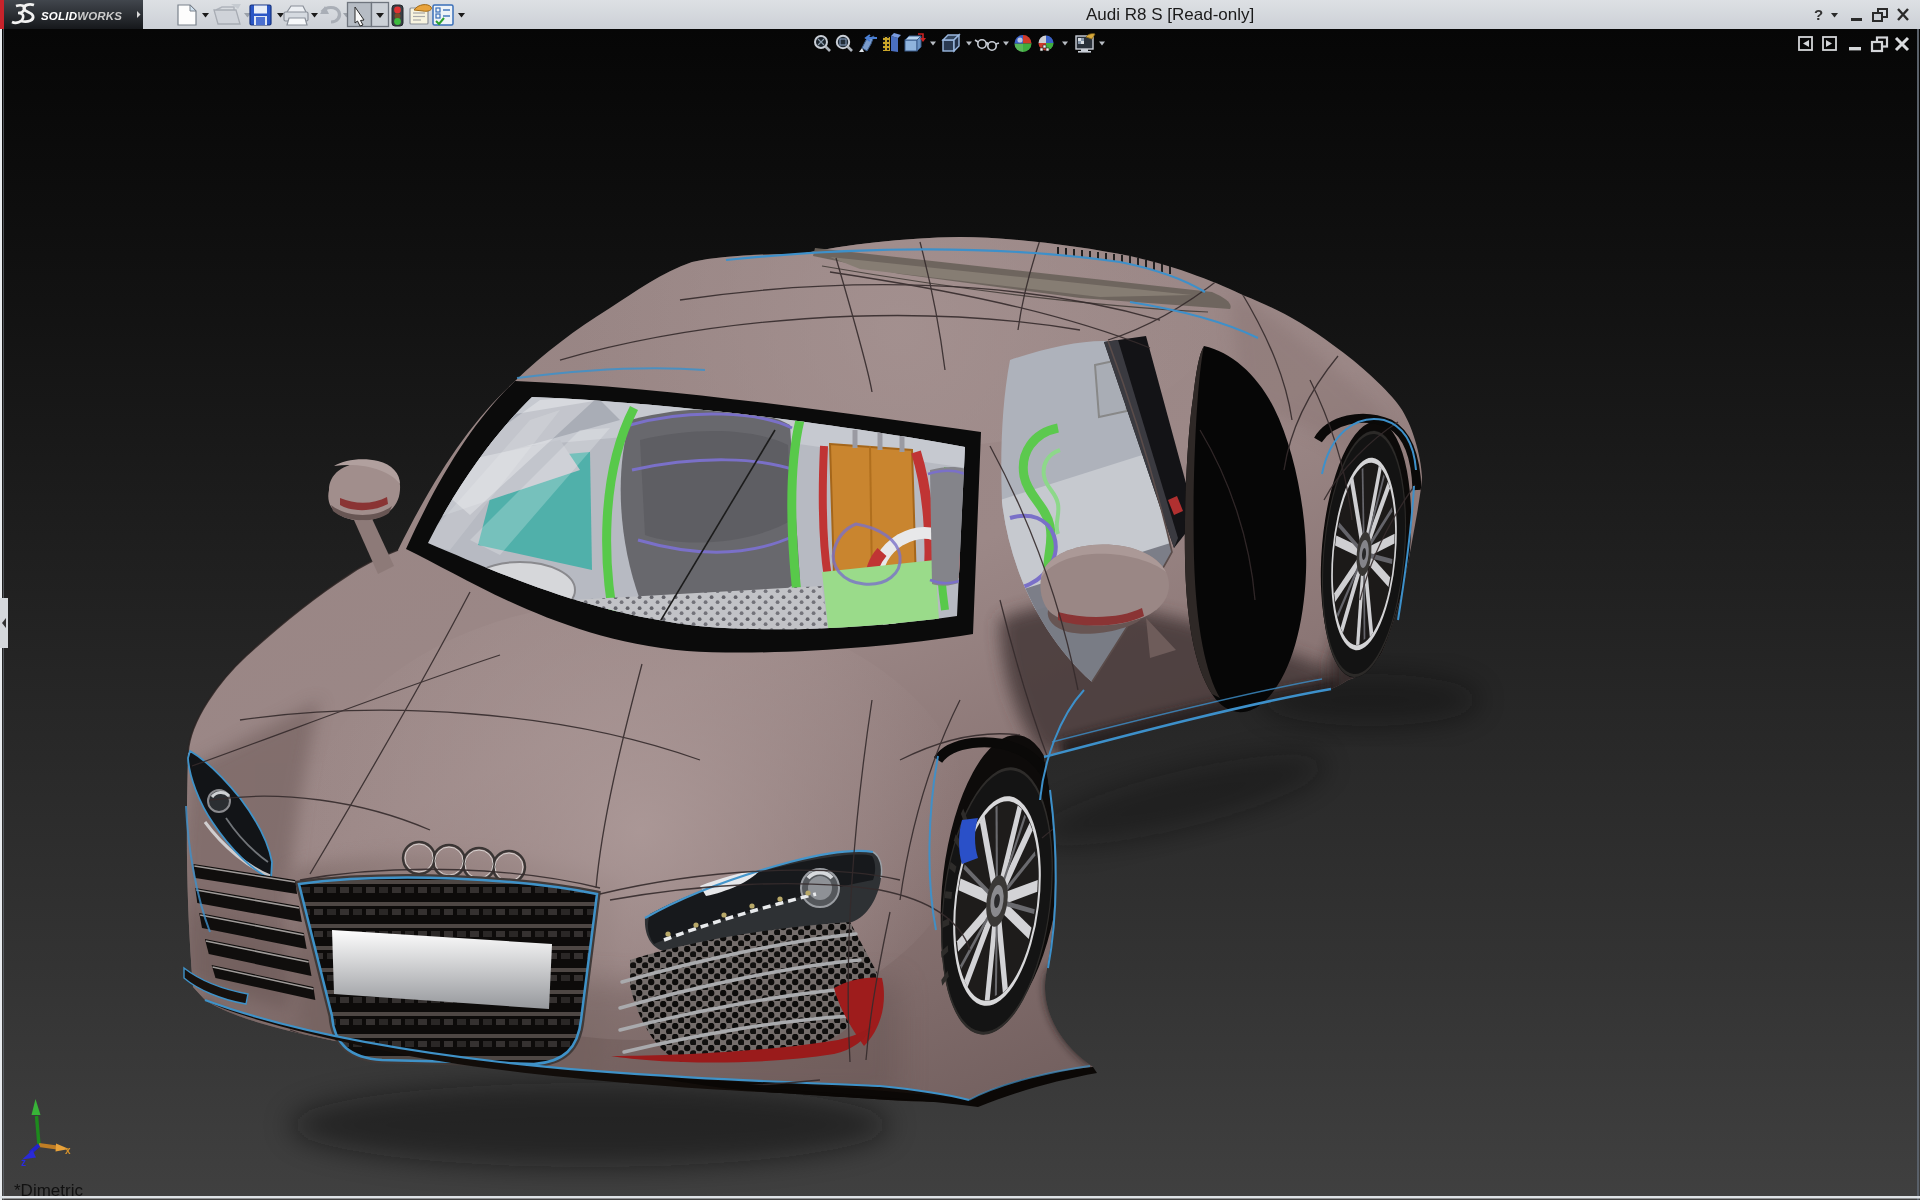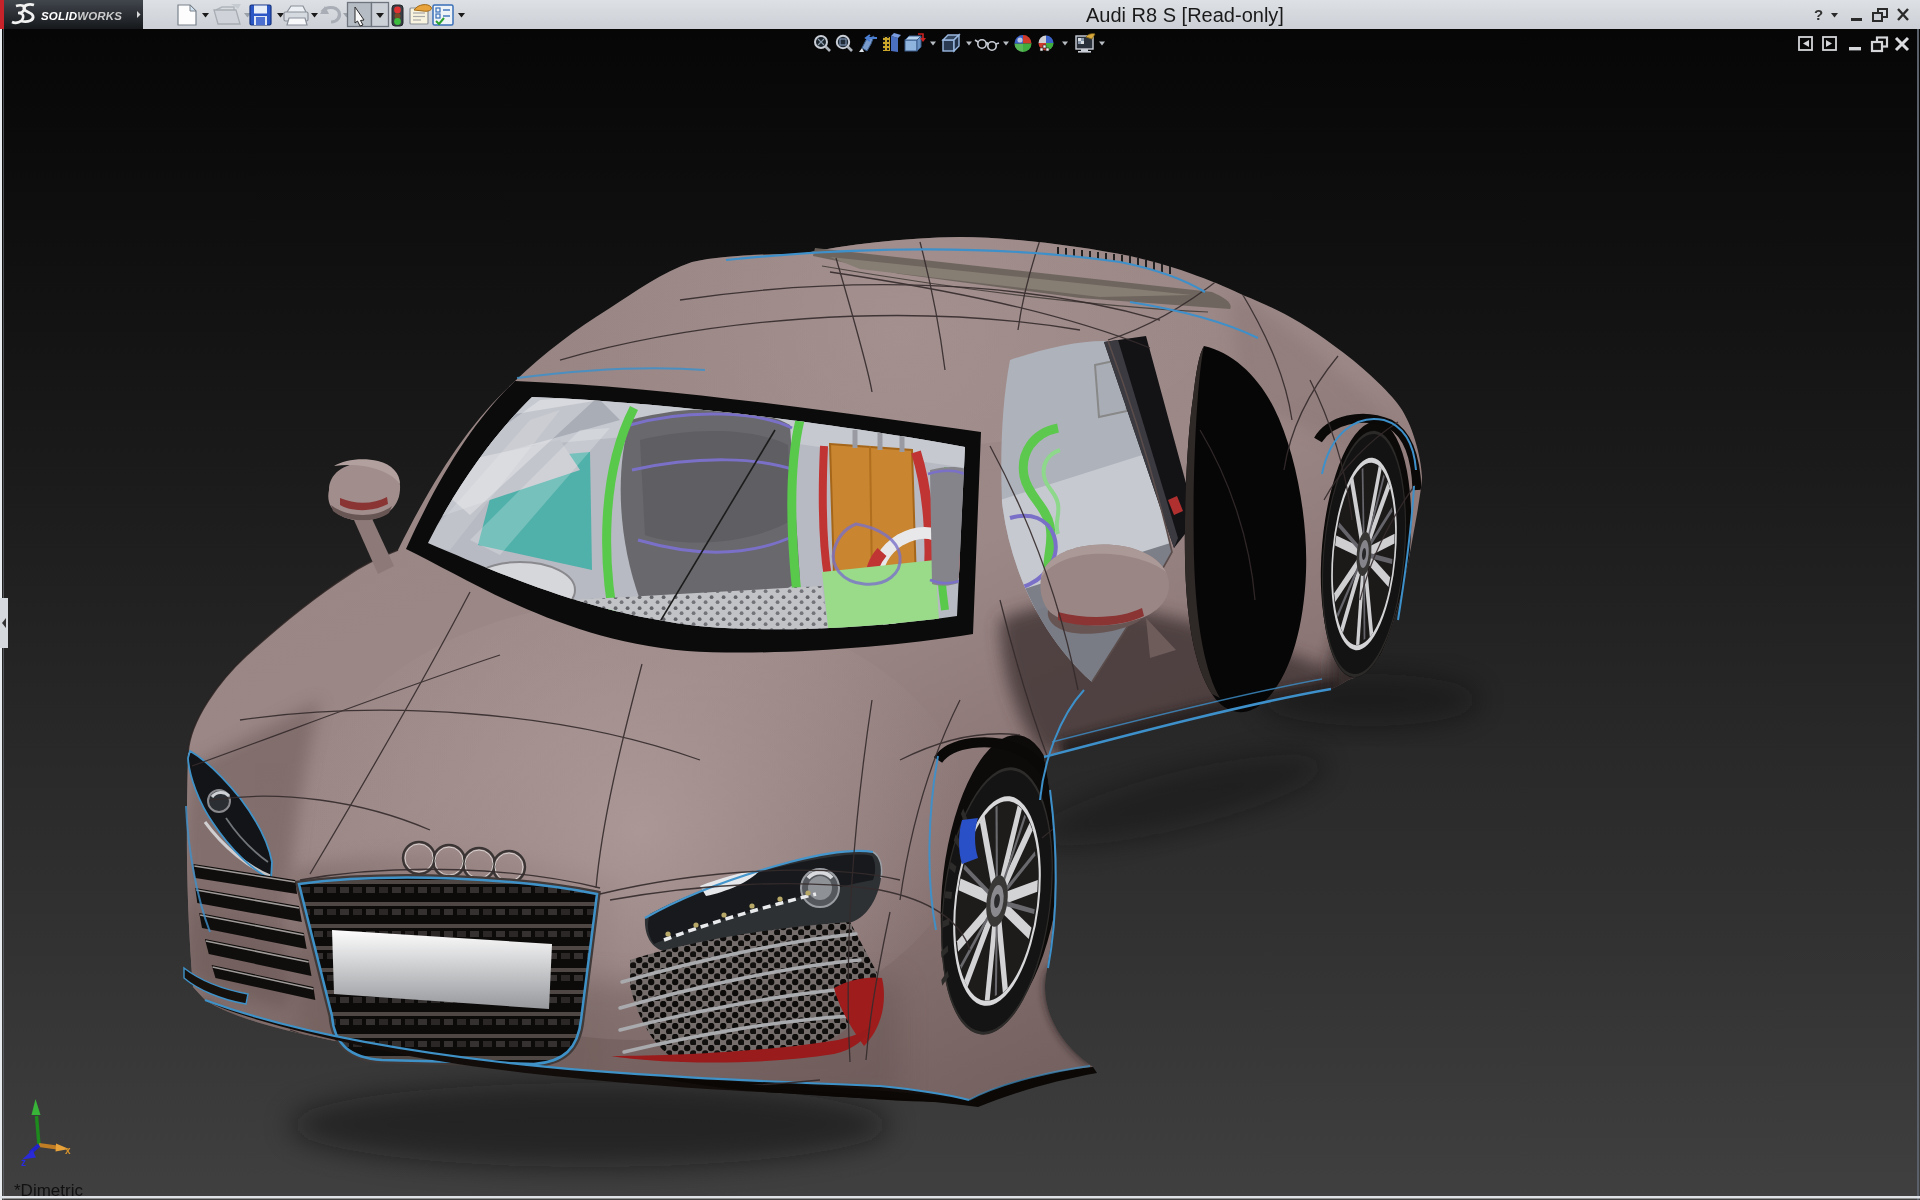--- a/index.html
+++ b/index.html
@@ -1,18 +1,18 @@
 <!DOCTYPE html>
 <html><head><meta charset="utf-8"><style>
 html,body{margin:0;padding:0;background:#000;}
 #win{position:relative;width:1920px;height:1200px;overflow:hidden;font-family:"Liberation Sans",sans-serif;background:#bef264;}
 #titlebar{position:absolute;top:0;left:0;width:1920px;height:29px;background:linear-gradient(#dde0e4,#ccd0d6);}
 #redstrip{position:absolute;top:0;left:0;width:4px;height:29px;background:#c8232b;}
 #logopanel{position:absolute;top:0;left:4px;width:139px;height:29px;background:linear-gradient(#41464d,#16181b);}
-#wintitle{position:absolute;top:0;left:1086px;height:27px;line-height:30px;font-size:20px;color:#1a1a1a;}
+#wintitle{position:absolute;top:0;left:1086px;height:27px;line-height:30px;font-size:17px;color:#1a1a1a;}
 #vp{position:absolute;top:29px;left:0;}
 </style></head><body>
 <div id="win">
   <div id="titlebar"></div>
   <div id="redstrip"></div>
   <div id="logopanel"></div>
   <svg id="logosvg" style="position:absolute;top:0;left:4px" width="140" height="29" viewBox="0 0 140 29">
     <path d="M 12 6 C 18 4 22 6 20 10 C 19 12 16 13 14 13 C 17 13 20 14 19 18 C 18 22 12 24 8 22" fill="none" stroke="#f2f2f2" stroke-width="2.6"></path>
     <path d="M 30 5 C 24 3 19 6 20 9 C 21 12 28 12 29 16 C 30 20 24 23 17 21" fill="none" stroke="#f2f2f2" stroke-width="2.8"></path>
     <text x="37" y="19.5" font-family="Liberation Sans, sans-serif" font-weight="bold" font-style="italic" font-size="11.5" letter-spacing="0.2"><tspan fill="#ffffff">SOLID</tspan><tspan fill="#cccccc">WORKS</tspan></text>

